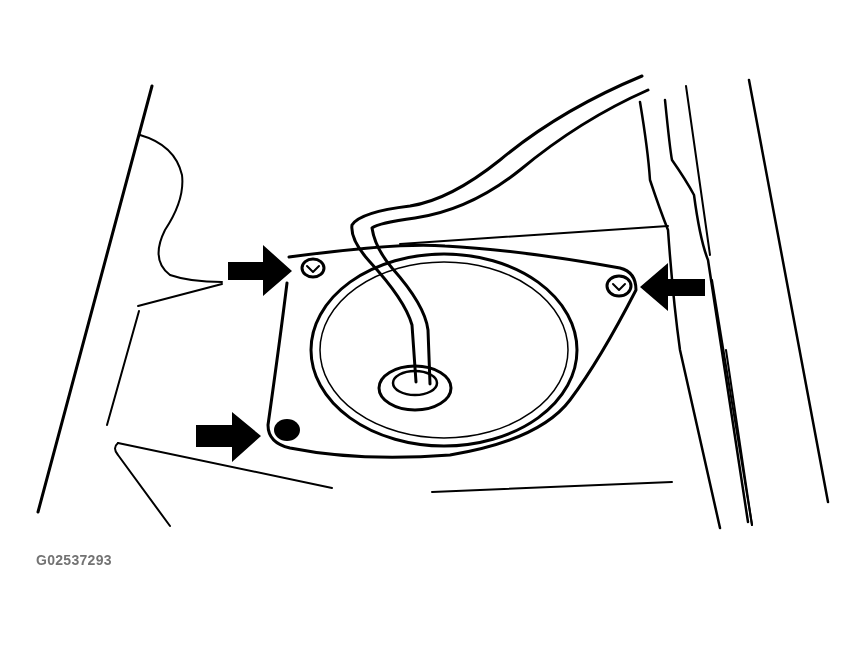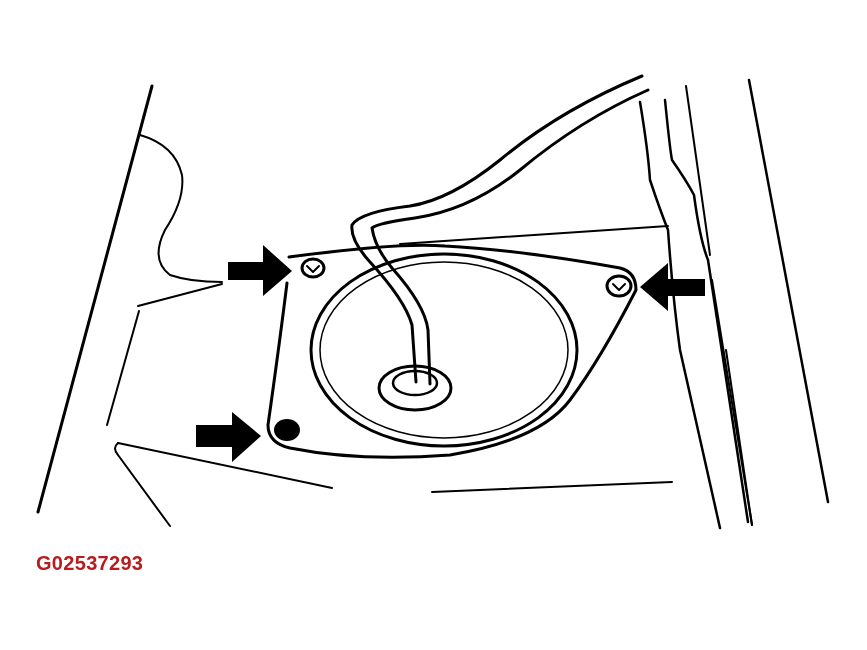--- a/index.html
+++ b/index.html
@@ -1,21 +1,21 @@
 <!DOCTYPE html>
 <html><head>
   <meta charset="utf-8">
   <style>
     html, body { margin: 0; padding: 0; background: #ffffff; }
     body { width: 867px; height: 650px; position: relative; overflow: hidden; }
     #figure { position: absolute; left: 0; top: 0; width: 867px; height: 650px; }
     #figure-id {
       position: absolute; left: 36px; top: 552px;
       font-family: "Liberation Sans", sans-serif; font-weight: bold;
-      font-size: 20px; color: #b91c1c; letter-spacing: 0.3px;
+      font-size: 14px; color: #737373; letter-spacing: 0.3px;
     }
     .ln { fill: none; stroke: #000; stroke-linecap: round; stroke-linejoin: round; }
   </style>
 </head>
 <body>
 
 <svg id="figure" viewBox="0 0 867 650" xmlns="http://www.w3.org/2000/svg">
 
   <g>
     <path class="ln" stroke-width="3" d="M152 86 L38 512"></path>

